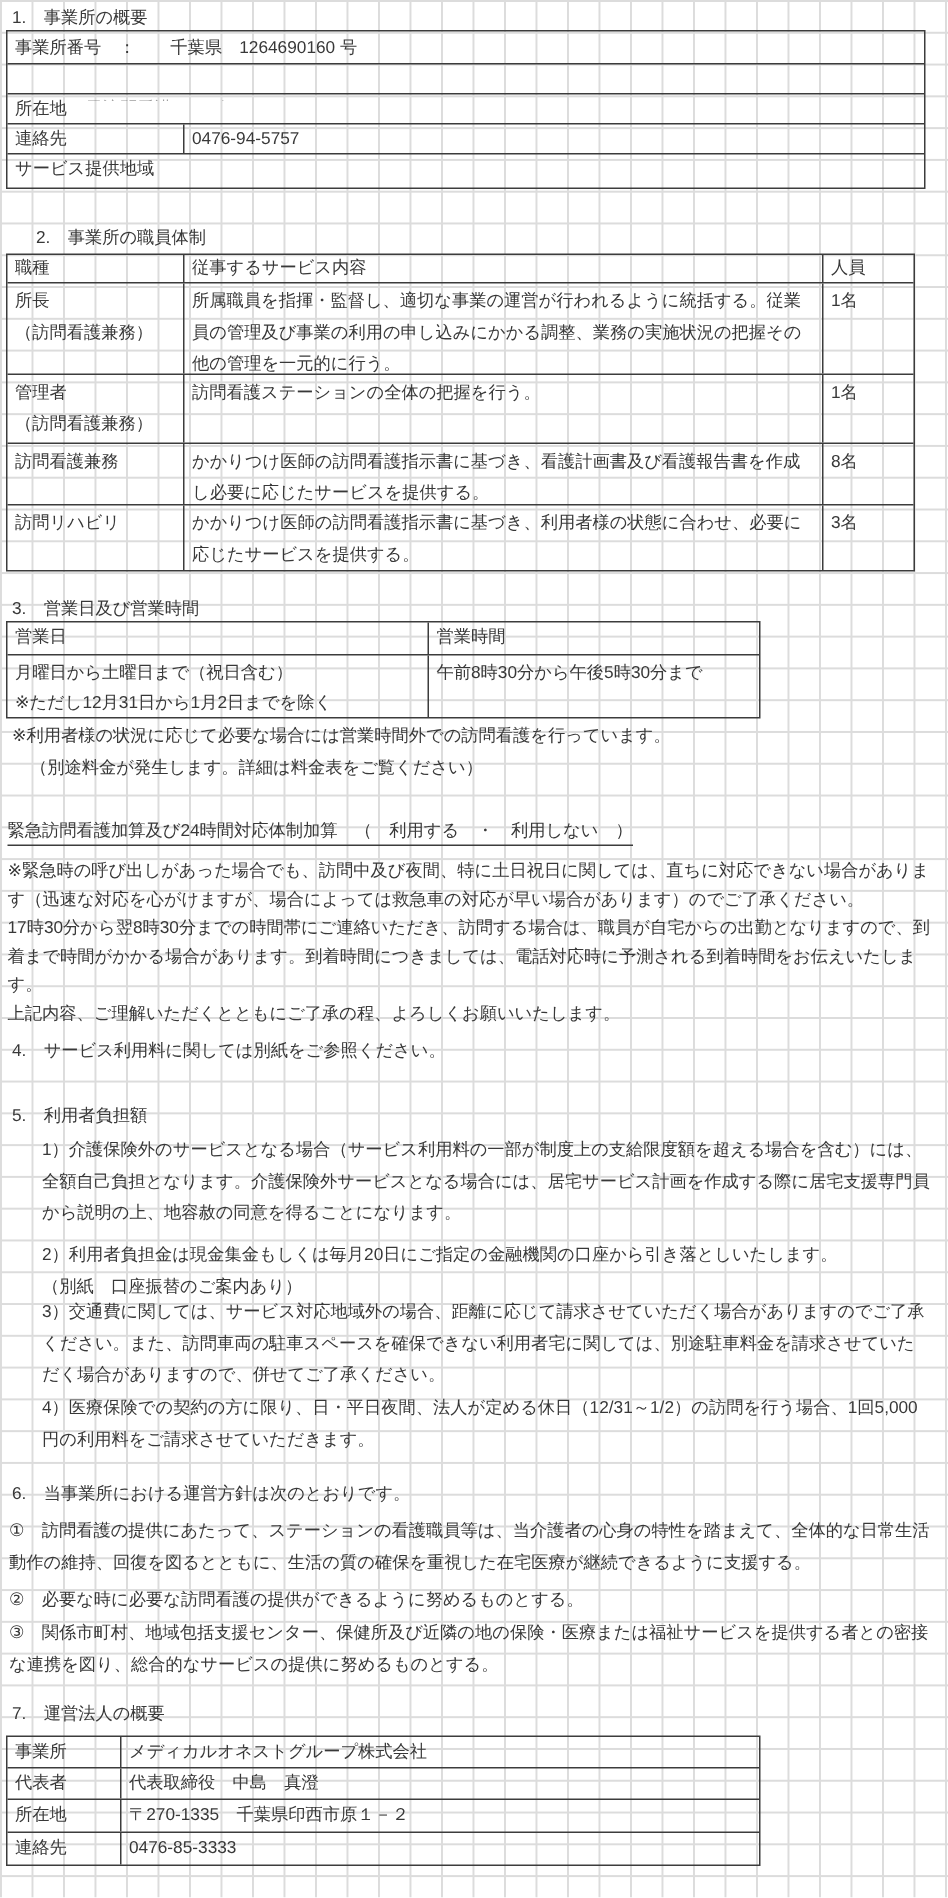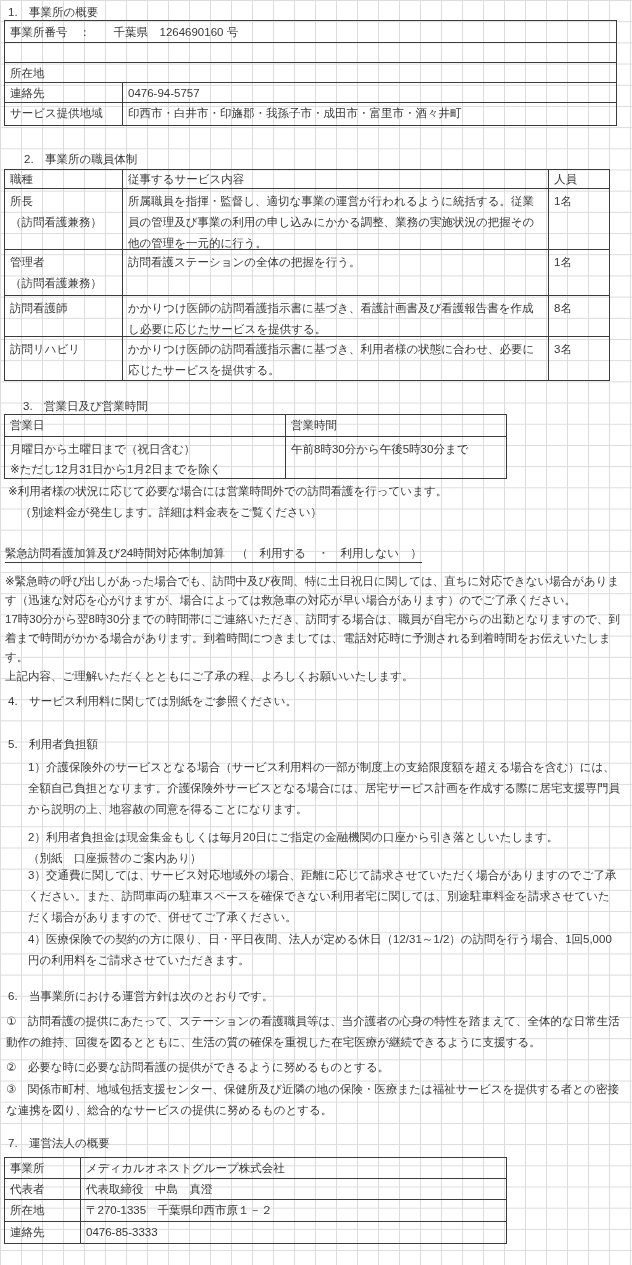--- a/index.html
+++ b/index.html
@@ -43,21 +43,20 @@
     </div>
     <div class="trow" style="height:20px;">
       <div class="tcell nowrap" style="width:118px;line-height:16px;">所在地</div>
     </div>
     <div class="trow" style="height:20px;">
       <div class="tcell nowrap" style="width:118px;line-height:16px;">連絡先</div>
       <div class="tcell nowrap" style="flex:1;line-height:16px;">0476-94-5757</div>
     </div>
     <div class="trow" style="height:22px;">
       <div class="tcell nowrap" style="width:118px;line-height:17px;">サービス提供地域</div>
-      <div class="tcell nowrap" style="flex:1;line-height:17px;">印西市・白井市・印旛郡・我孫子市・成田市・富里市・酒々井町</div>
     </div>
   </div>
 
   <div class="abs heading" style="top:152px;left:8px;margin-left:16px;">2.　事業所の職員体制</div>
   <div class="tbl" style="top:169px;left:4px;width:606px;">
     <div class="trow" style="height:19px;">
       <div class="tcell nowrap" style="width:118px;line-height:15px;">職種</div>
       <div class="tcell nowrap" style="width:426px;line-height:15px;">従事するサービス内容</div>
       <div class="tcell nowrap" style="flex:1;line-height:15px;">人員</div>
     </div>
@@ -71,32 +70,32 @@
     </div>
     <div class="trow" style="height:46px;">
       <div class="tcell" style="width:118px;">
         <div>管理者</div>
         <div>（訪問看護兼務）</div>
       </div>
       <div class="tcell" style="width:426px;">訪問看護ステーションの全体の把握を行う。</div>
       <div class="tcell" style="flex:1;">1名</div>
     </div>
     <div class="trow" style="height:41px;">
-      <div class="tcell" style="width:118px;">訪問看護師</div>
+      <div class="tcell" style="width:118px;">訪問看護兼務</div>
       <div class="tcell" style="width:426px;">かかりつけ医師の訪問看護指示書に基づき、看護計画書及び看護報告書を作成し必要に応じたサービスを提供する。</div>
       <div class="tcell" style="flex:1;">8名</div>
     </div>
     <div class="trow" style="height:43px;">
       <div class="tcell" style="width:118px;">訪問リハビリ</div>
       <div class="tcell" style="width:426px;">かかりつけ医師の訪問看護指示書に基づき、利用者様の状態に合わせ、必要に応じたサービスを提供する。</div>
       <div class="tcell" style="flex:1;">3名</div>
     </div>
   </div>
 
-  <div class="abs heading" style="top:399px;left:23px;">3.　営業日及び営業時間</div>
+  <div class="abs heading" style="top:399px;left:8px;">3.　営業日及び営業時間</div>
   <div class="tbl" style="top:414px;left:4px;width:503px;">
     <div class="trow" style="height:22px;">
       <div class="tcell nowrap" style="width:281px;line-height:17px;">営業日</div>
       <div class="tcell nowrap" style="flex:1;line-height:17px;">営業時間</div>
     </div>
     <div class="trow" style="height:41px;">
       <div class="tcell" style="width:281px;line-height:20px;">
         <div class="nowrap">月曜日から土曜日まで（祝日含む）</div>
         <div class="nowrap">※ただし12月31日から1月2日までを除く</div>
       </div>

